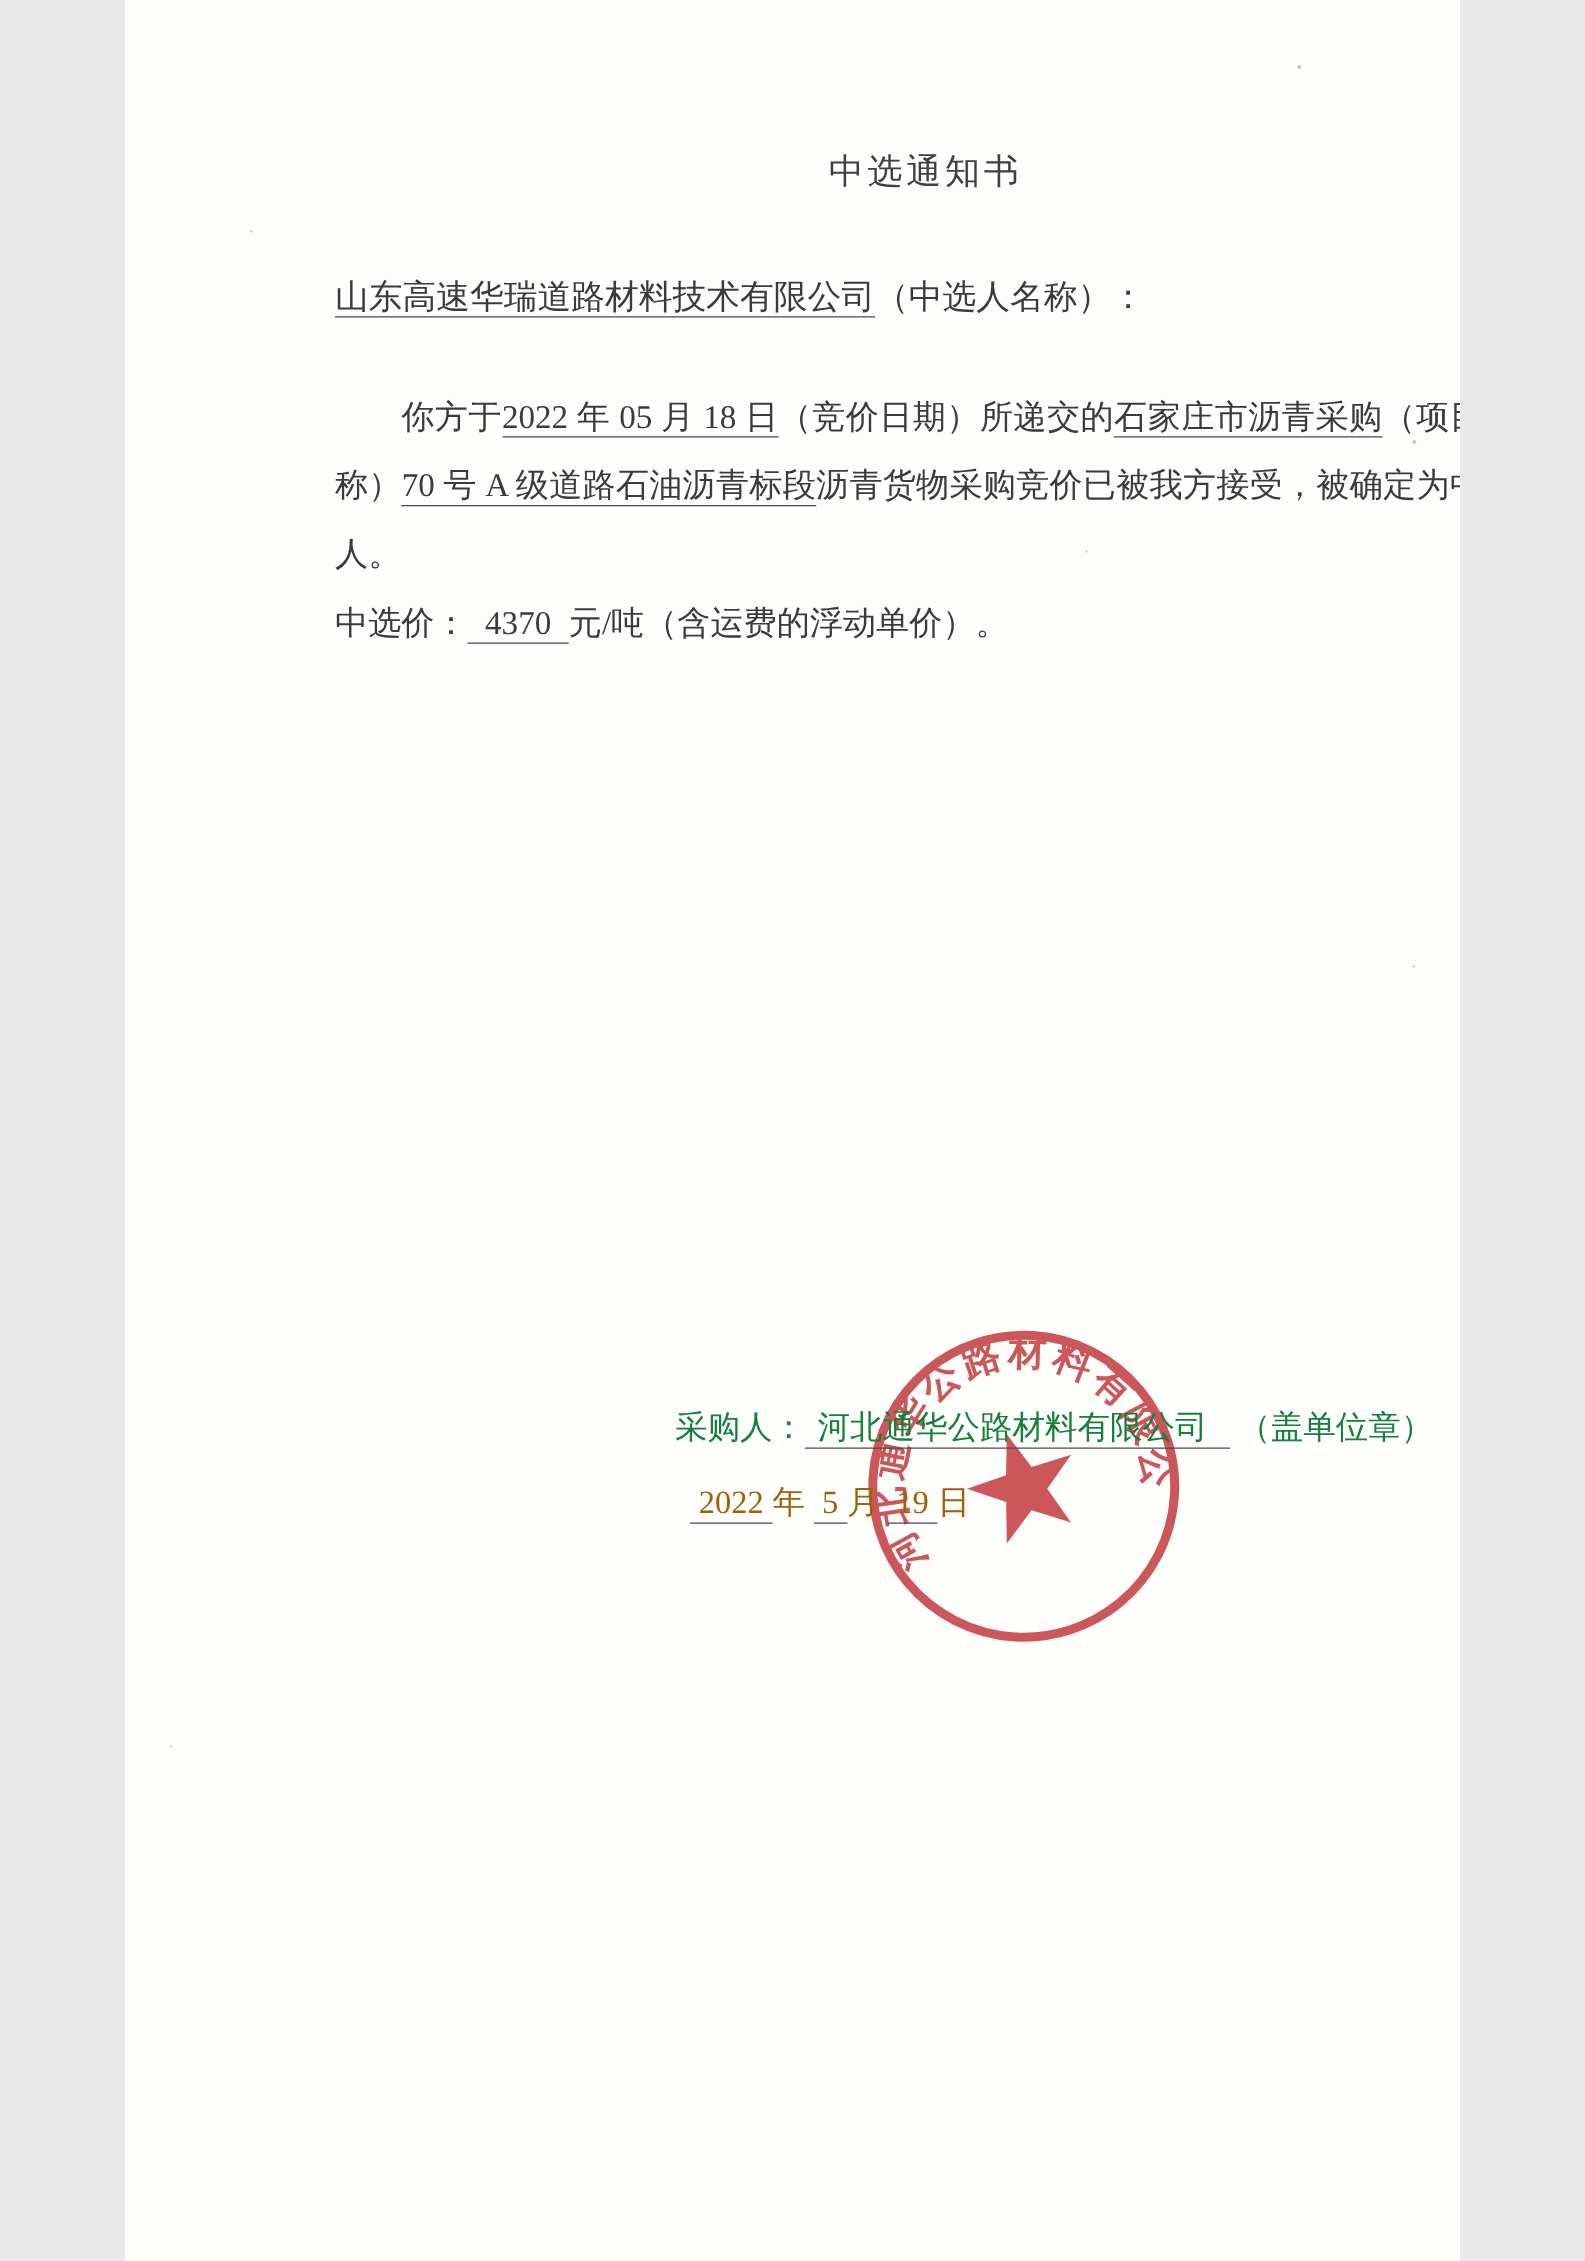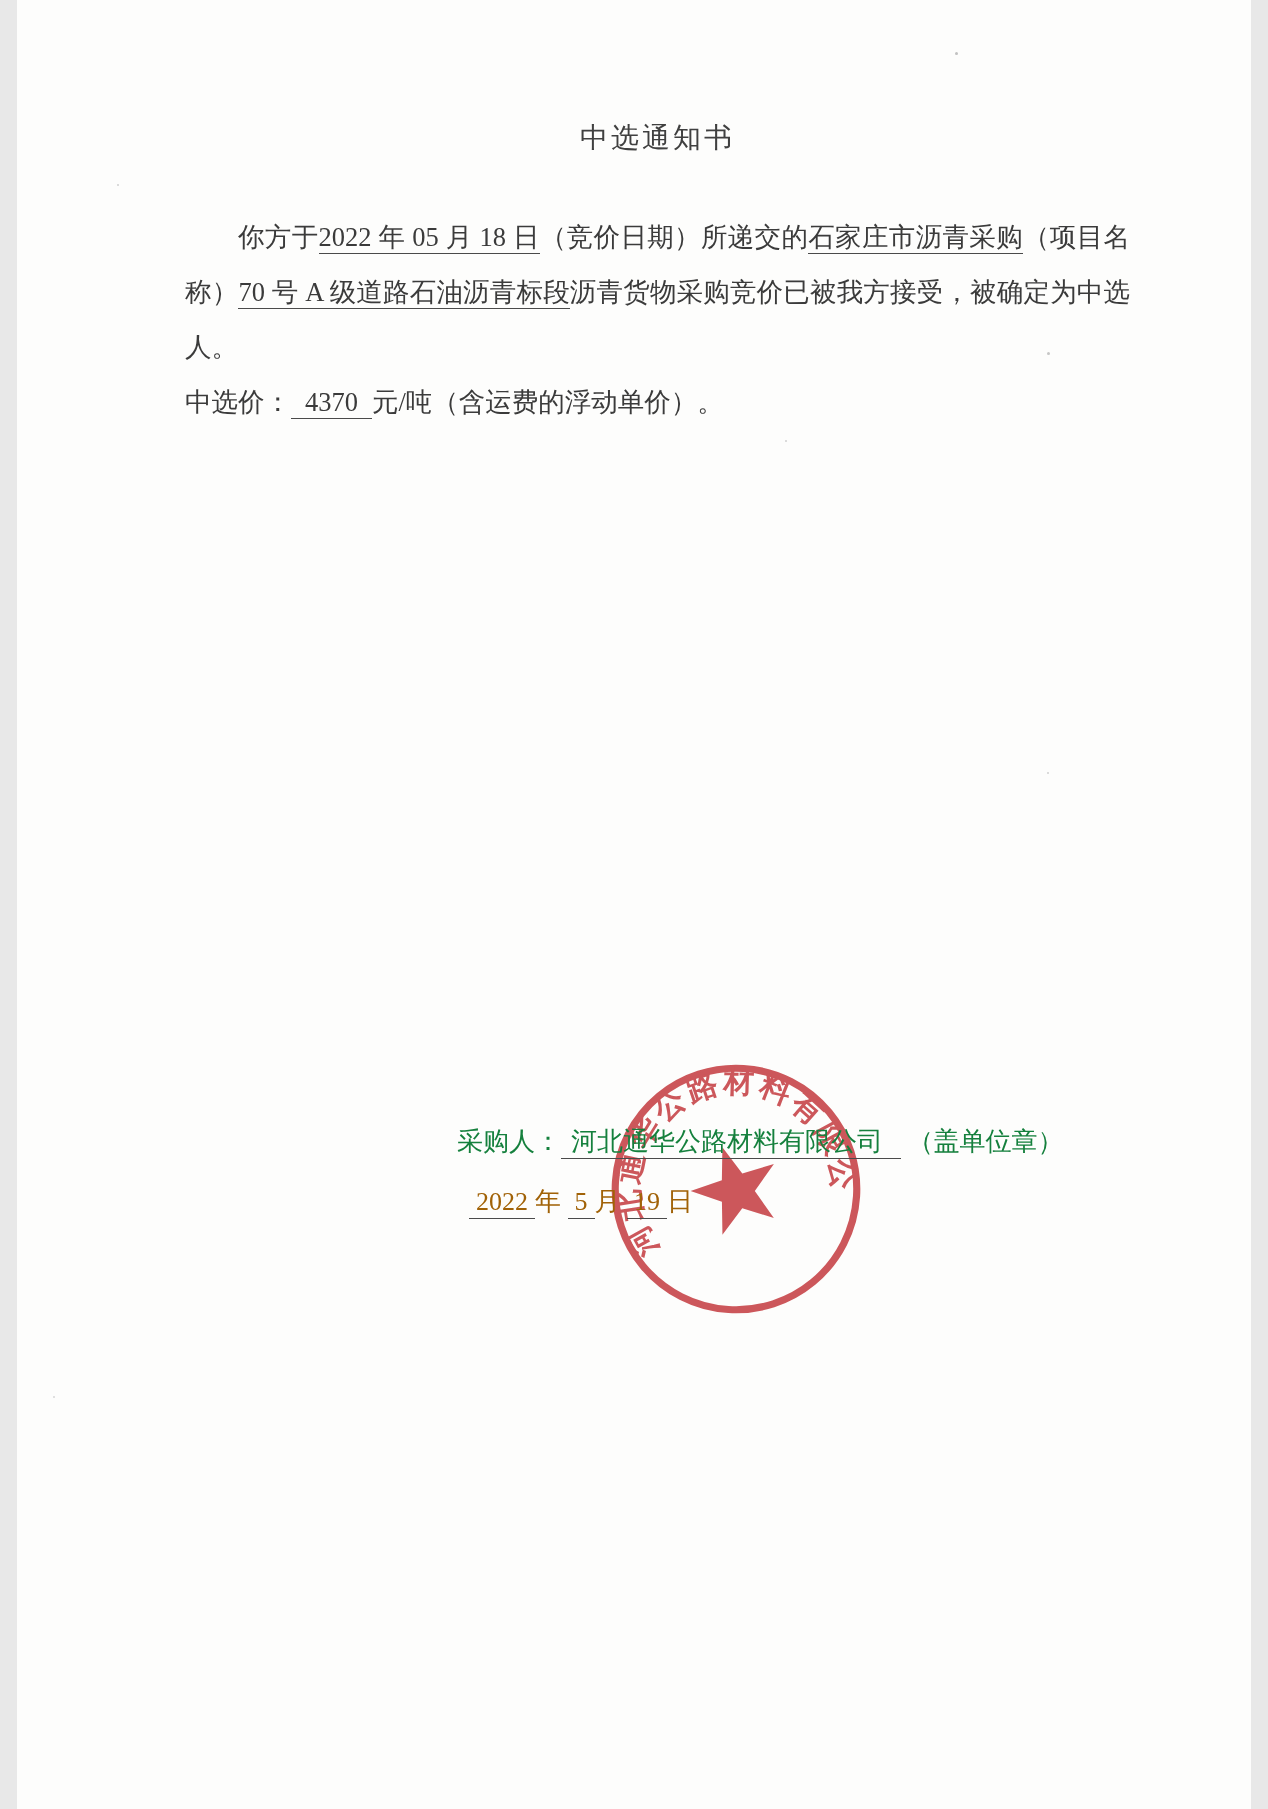--- a/index.html
+++ b/index.html
@@ -1,18 +1,18 @@
 <!DOCTYPE html>
 <html style="--seal-color: #c43b3f;"><head>
 <meta charset="utf-8">
 <style>
   html,body{margin:0;padding:0;background:#e8e8e8;}
   .page{
     position:relative;
-    width:1234px;height:1809px;
+    width:1068px;height:1809px;
     margin:0 auto;
     background:#fdfdfc;
     overflow:hidden;
     font-family:"Liberation Serif","DejaVu Serif",serif;
     color:#3b3b3b;
   }
   .content{
     position:absolute;left:168px;top:0;width:945px;
     font-size:26px;
   }
@@ -76,20 +76,21 @@
 </style>
 </head>
 <body>
 
 <div class="page">
 
   <div class="content">
 
     <h1 class="title">中选通知书</h1>
 
+    <div class="addressee"><span class="u">山东高速华瑞道路材料技术有限公司</span><span>（中选人名称）：</span></div>
 
     <div class="body">
 
       <p class="indent"><span>你方于</span><span class="u">2022 年 05 月 18 日</span><span>（竞价日期）所递交的</span><span class="u">石家庄市沥青采购</span><span>（项目名称）</span><span class="u">70 号 A 级道路石油沥青标段</span><span>沥青货物采购竞价已被我方接受，被确定为中选人。</span></p>
 
       <p><span>中选价：</span><span class="u u-pad">4370</span><span>元/吨（含运费的浮动单价）。</span></p>
 
 
 
     </div>

